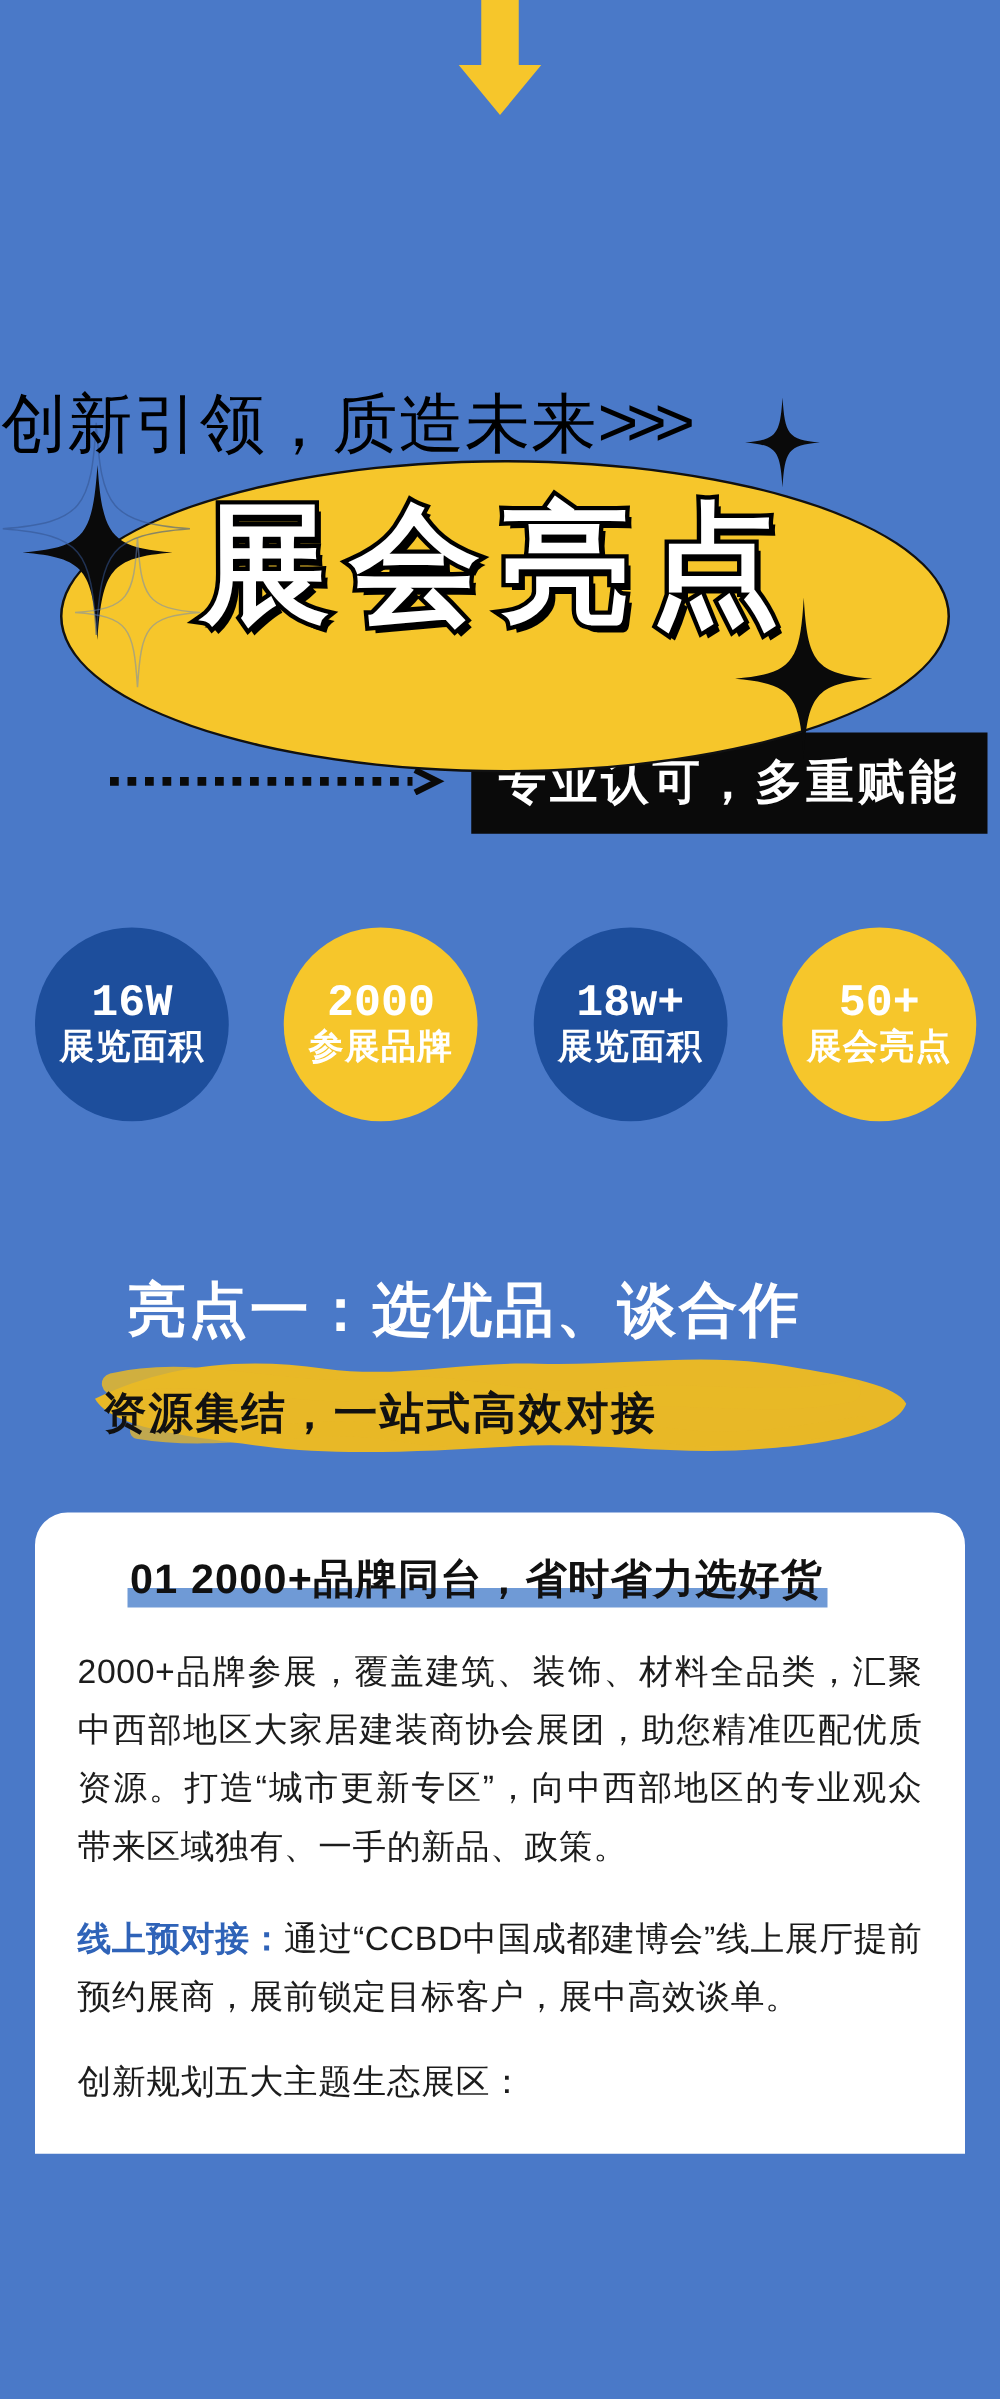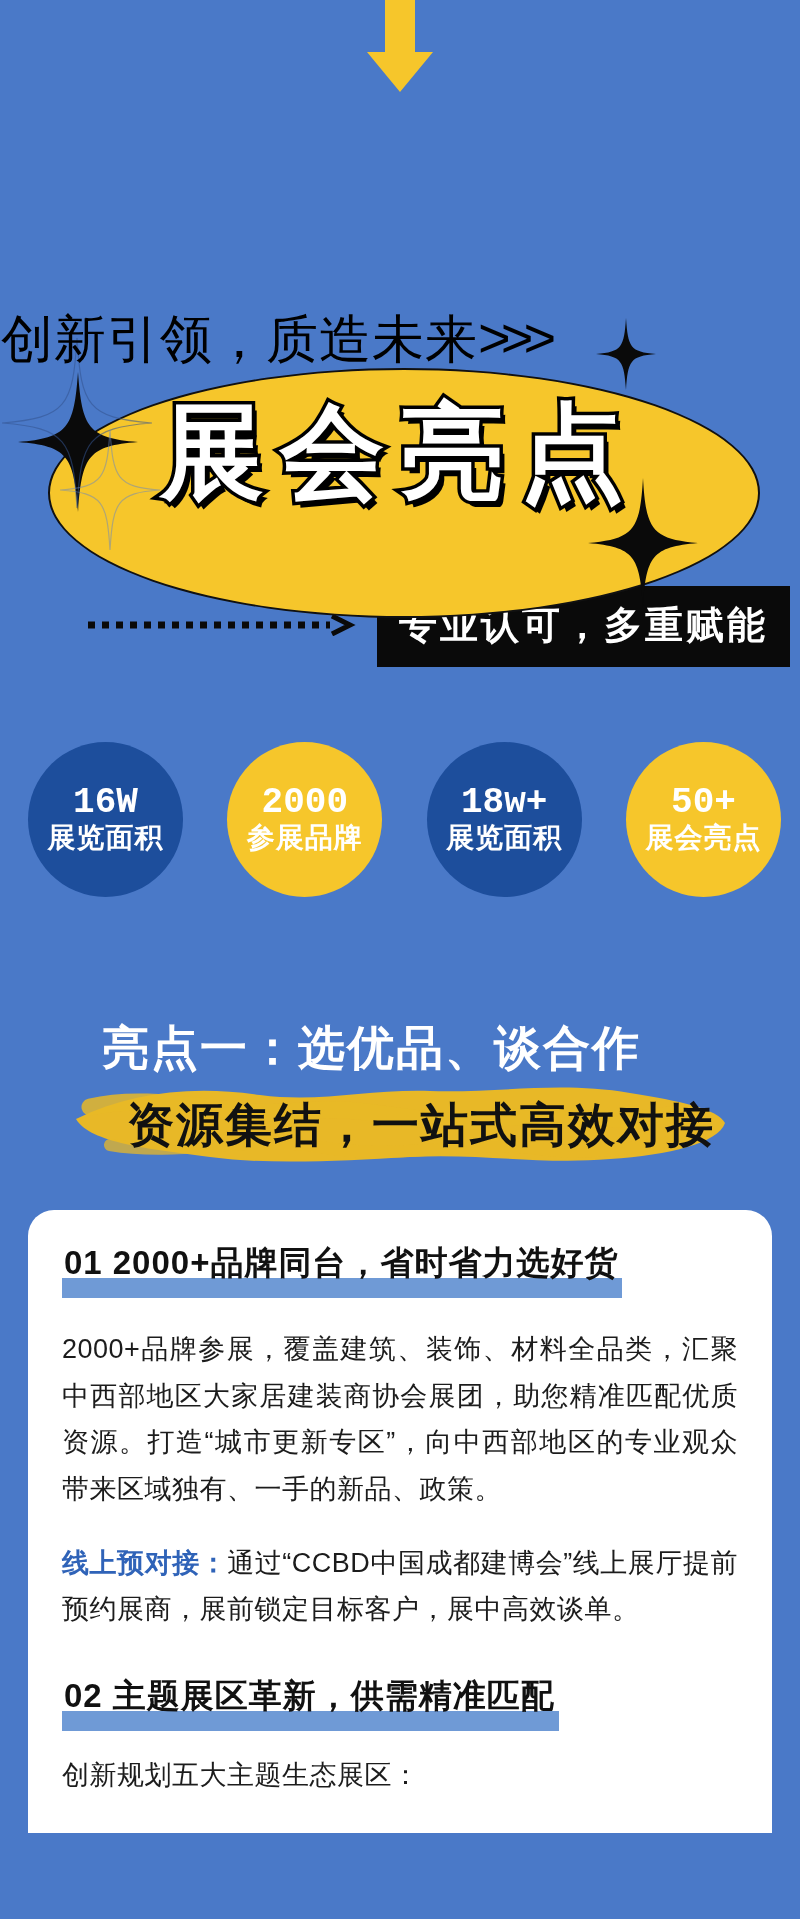--- a/index.html
+++ b/index.html
@@ -92,37 +92,37 @@
     position:absolute; left:70px; top:56px;
     width:660px; height:95px; z-index:1;
   }
   .sh-line1{
     position:relative; z-index:3; color:#fff;
     font-size:47px; font-weight:bold; letter-spacing:2px;
     padding-left:62px;
   }
   .sh-line2{
     position:relative; z-index:3; color:#111;
-    font-size:47px; font-weight:bold; letter-spacing:2px;
-    padding-left:42px; margin-top:14px;text-align:center;
+    font-size:35px; font-weight:bold; letter-spacing:2px;
+    padding-left:42px; margin-top:27px;
   }
 
   
   .card{
     margin:18px 28px 0 28px; width:744px;
     background:#fff; border-radius:26px 26px 0 0;
     padding:30px 34px 40px 34px;
     min-height:470px;
   }
   .card-h{
     display:inline-block;
     font-size:33px; font-weight:bold; color:#111;
     letter-spacing:1px; line-height:1.25;
     background:linear-gradient(to top,#6f9ad6 0%, #6f9ad6 34%, transparent 34%);
-    padding:2px 4px 15px 2px; white-space:nowrap;
+    padding:2px 4px 3px 2px; white-space:nowrap;margin-left:40px;
   }
   .card-h .no{ margin-right:10px; }
   .card-p{
     margin-top:28px; font-size:27px; line-height:1.72;
     color:#1c1c1c; text-align:justify; letter-spacing:0.5px;
   }
   .card-p .blue{ color:#2f63b8; font-weight:bold; }
   .card-h.second{ margin-top:40px; }
   .card-sub{
     margin-top:26px; font-size:27px; color:#1c1c1c; letter-spacing:0.5px;
@@ -211,16 +211,15 @@
 </div>
 
 <div class="card">
 
   <div class="card-h"><span class="no">01</span><span>2000+品牌同台，省时省力选好货</span></div>
 
   <div class="card-p">2000+品牌参展，覆盖建筑、装饰、材料全品类，汇聚中西部地区大家居建装商协会展团，助您精准匹配优质资源。打造“城市更新专区”，向中西部地区的专业观众带来区域独有、一手的新品、政策。</div>
 
   <div class="card-p"><span class="blue">线上预对接：</span><span>通过“CCBD中国成都建博会”线上展厅提前预约展商，展前锁定目标客户，展中高效谈单。</span></div>
 
-  <div class="card-h second"><span class="no">02</span><span>主题展区革新，供需精准匹配</span></div>
 
   <div class="card-sub">创新规划五大主题生态展区：</div>
 </div>
 
 </body></html>

